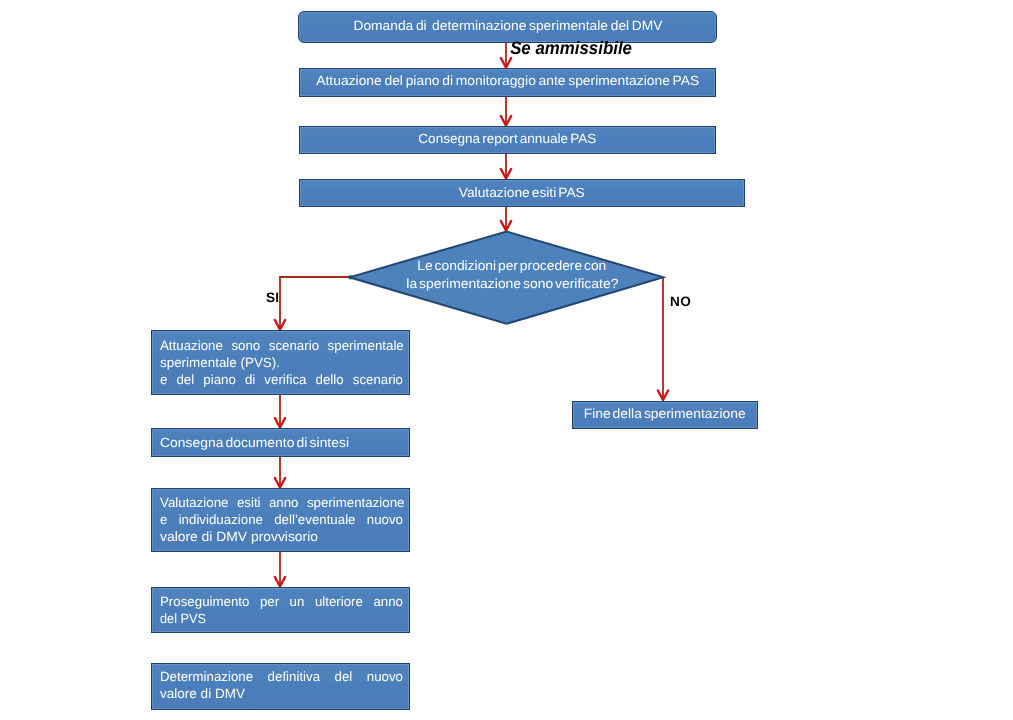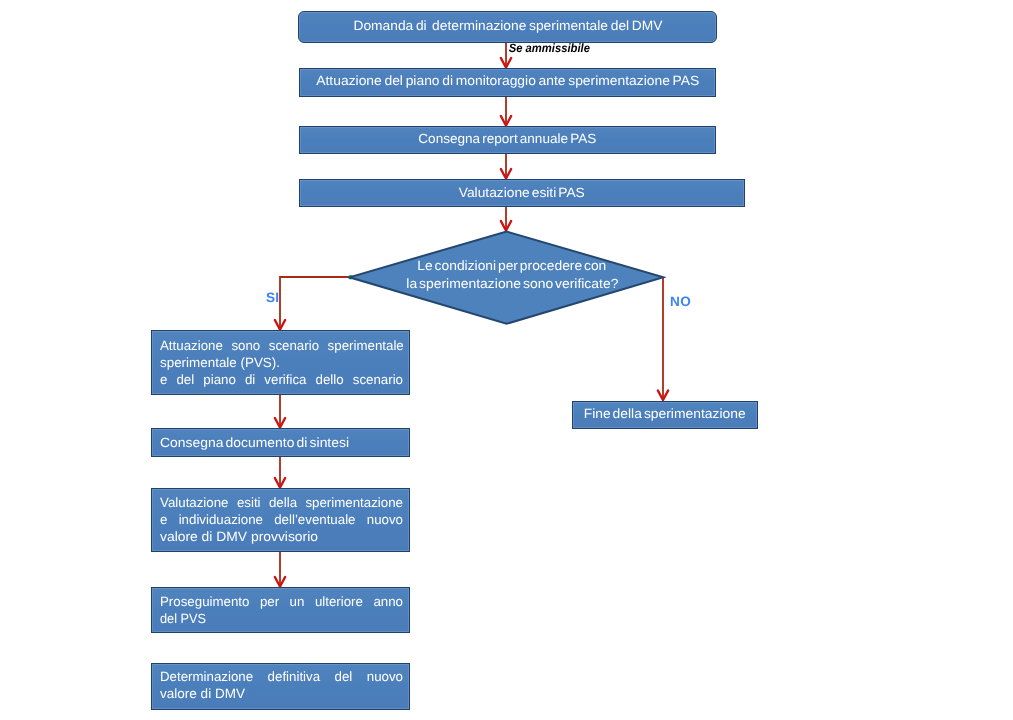--- a/index.html
+++ b/index.html
@@ -10,21 +10,21 @@
   .node{position:absolute;box-sizing:border-box;
         background:linear-gradient(180deg,#5184bd 0%,#4b7fbc 48%,#4a7cb8 100%);
         border:1.6px solid #20416b;color:#ffffff;
         box-shadow:inset 0 0 0 1px rgba(210,228,248,0.16);}
   .t{position:absolute;color:#ffffff;font-size:13.3px;}
   .ctr{text-align:center;text-decoration:underline;}
   
   .ln{white-space:nowrap;}
   .just .ln{text-align:left;}
   svg.arrows{position:absolute;left:0;top:0;width:1013px;height:720px;}
-  .edgelabel{position:absolute;color:#3b82f6;white-space:nowrap;}
+  .edgelabel{position:absolute;color:#000000;white-space:nowrap;}
 </style>
 </head>
 <body>
 
 <div id="canvas">
 
   <svg class="arrows" viewBox="0 0 1013 720">
     <g stroke="#a82a12" stroke-width="1.8" fill="none" stroke-linecap="butt">
       <path d="M506,42 L506,67"></path>
       <path stroke="#cc1414" d="M500.8,57.9 L506.0,67.5 L511.2,57.9" stroke-width="2.3" stroke-linecap="round" stroke-linejoin="miter"></path>
@@ -89,21 +89,21 @@
   </div>
 
   <div class="node" style="left:151px;top:428px;width:259px;height:29px;">
     <div class="t just" style="left:8px;right:6px;top:4.5px;line-height:17px;">
         <div class="ln last"><span style="display: inline-block; white-space: pre; word-spacing: -1.6px; transform: scaleX(1.04573); transform-origin: left center;">Consegna documento di sintesi</span></div>
       </div>
   </div>
 
   <div class="node" style="left:151px;top:488px;width:259px;height:64px;">
     <div class="t just" style="left:8px;right:6px;top:5px;line-height:17px;">
-        <div class="ln"><span style="display: inline-block; white-space: pre; word-spacing: 4.69792px;">Valutazione esiti della sperimentazione</span></div>
+        <div class="ln"><span style="display: inline-block; white-space: pre; word-spacing: 4.69792px;">Valutazione esiti anno sperimentazione</span></div>
         <div class="ln"><span style="display: inline-block; white-space: pre; word-spacing: 7.5625px;">e individuazione dell’eventuale nuovo</span></div>
         <div class="ln last"><span style="display: inline-block; white-space: pre; transform: scaleX(1.0429); transform-origin: left center;">valore di DMV provvisorio</span></div>
       </div>
   </div>
 
   <div class="node" style="left:151px;top:587px;width:259px;height:46px;">
     <div class="t just" style="left:8px;right:6px;top:5px;line-height:17px;">
         <div class="ln"><span style="display: inline-block; white-space: pre; word-spacing: 6.78906px;">Proseguimento per un ulteriore anno</span></div>
         <div class="ln last"><span style="display: inline-block; white-space: pre; transform: scaleX(0.957398); transform-origin: left center;">del PVS</span></div>
       </div>
@@ -115,21 +115,21 @@
         <div class="ln last"><span style="display: inline-block; white-space: pre; transform: scaleX(1.01777); transform-origin: left center;">valore di DMV</span></div>
       </div>
   </div>
 
   <div class="node" style="left:572px;top:401px;width:186px;height:28px;">
     <div class="t ctr" style="left:0;right:0;top:4px;">
         <div class="ln last"><span style="display: inline-block; white-space: pre; word-spacing: -1.8px; transform: scaleX(1.04295); transform-origin: center center;">Fine della sperimentazione</span></div>
       </div>
   </div>
 
-  <div class="edgelabel t" style="left:506px;top:40px;width:120px;color:#000000;font-size:12px;font-weight:bold;font-style:italic;line-height:17px;text-align:left;">
+  <div class="edgelabel t" style="left:506px;top:40px;width:120px;color:#000000;font-size:18px;font-weight:bold;font-style:italic;line-height:17px;text-align:left;">
       <div class="ln last"><span style="display: inline-block; white-space: pre; transform: scaleX(0.936536); transform-origin: center center;">Se ammissibile</span></div>
     </div>
 
   <div class="edgelabel" style="left:266px;top:290px;font-size:13.6px;font-weight:bold;letter-spacing:0.2px;">SI</div>
 
   <div class="edgelabel" style="left:670px;top:294px;font-size:13.6px;font-weight:bold;letter-spacing:0.5px;">NO</div>
 
 </div>
 
 </body></html>

